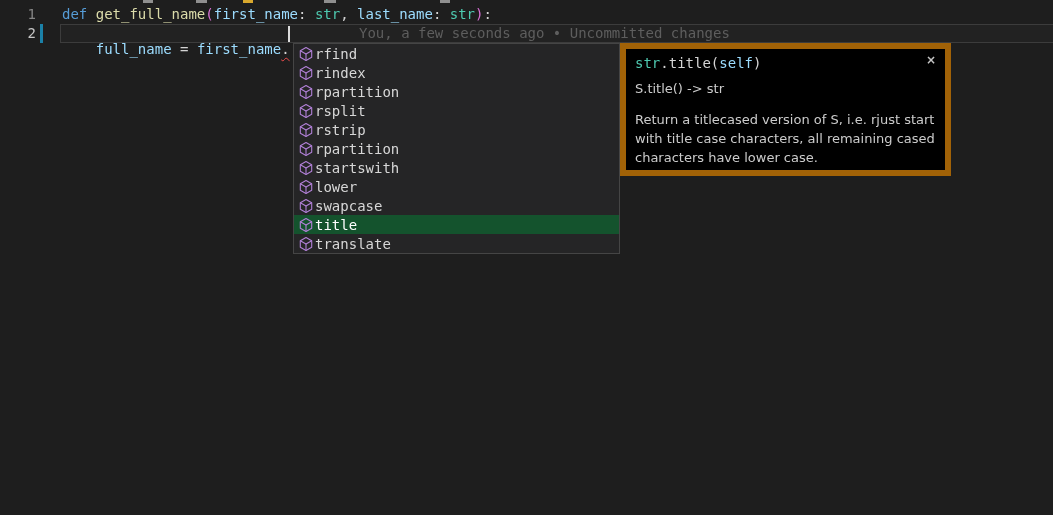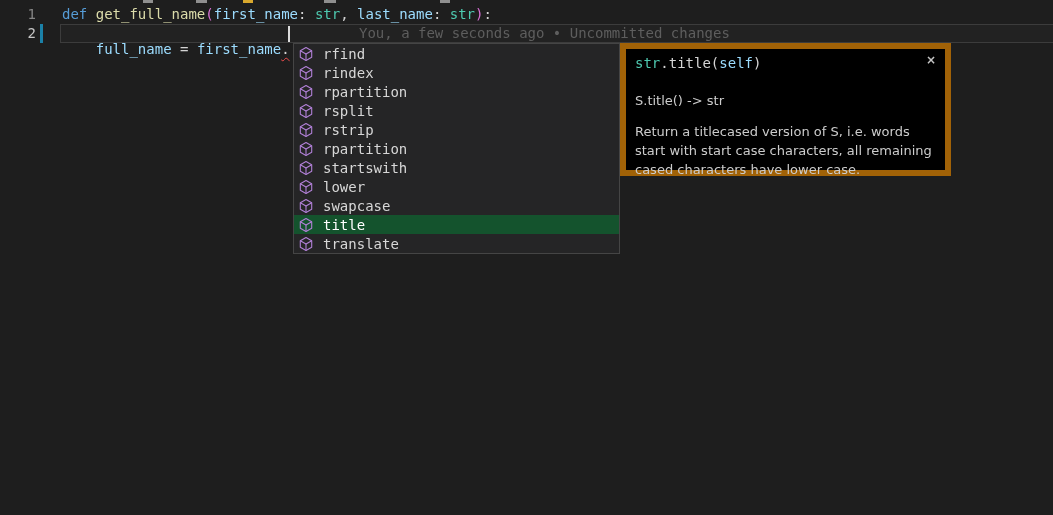--- a/index.html
+++ b/index.html
@@ -35,34 +35,34 @@
     border-top:1px solid #3c3c3c;border-bottom:1px solid #3c3c3c;border-left:1px solid #3c3c3c;
   }
   .cursor{position:absolute;left:288px;top:26px;width:2px;height:16px;background:#dcdcdc;}
   .blame{position:absolute;left:343px;top:24px;line-height:19px;color:#5e5e5e;white-space:pre;margin-left:16px;}
 
   
   .suggest{
     position:absolute;left:293px;top:43px;width:327px;
     box-sizing:border-box;background:#252526;border:1px solid #454545;
   }
-  .suggest-item{display:flex;align-items:center;height:19px;padding-left:4px;gap:9px;}
+  .suggest-item{display:flex;align-items:center;height:19px;padding-left:4px;gap:1px;}
   .suggest-item.selected{background:#14532d;}
   .suggest-label{color:#d7d7d7;white-space:pre;}
   .suggest-item.selected .suggest-label{color:#ffffff;}
   .cube{width:16px;height:16px;flex:none;}
 
   
   .docs{
     position:absolute;left:620px;top:43px;width:331px;height:133px;
     box-sizing:border-box;background:#000000;border:6px solid #a16207;
     padding:6px 9px;
   }
   .docs-sig{white-space:pre;line-height:17px;}
-  .docs-summary{font-family:"DejaVu Sans","Liberation Sans",sans-serif;font-size:13px;color:#cccccc;margin-top:20px;line-height:17px;}
+  .docs-summary{font-family:"DejaVu Sans","Liberation Sans",sans-serif;font-size:13px;color:#cccccc;margin-top:8px;line-height:17px;}
   .docs-desc{font-family:"DejaVu Sans","Liberation Sans",sans-serif;font-size:13px;color:#cccccc;margin-top:13px;line-height:19px;}
   .docs-close{
     position:absolute;top:3px;right:5px;background:none;border:none;padding:2px 4px;
     color:#c5c5c5;font-size:12px;font-weight:bold;cursor:pointer;
     font-family:"DejaVu Sans","Liberation Sans",sans-serif;line-height:12px;
   }
 </style>
 </head>
 <body>
 
@@ -174,16 +174,16 @@
     <path d="M8 8 V14.5"></path>
   </svg>
         <span class="suggest-label">translate</span>
       </div>
     </div>
 
   <div class="docs">
     <div class="docs-sig"><span class="tok-type">str</span><span class="tok-pl">.title(</span><span class="tok-var">self</span><span class="tok-pl">)</span></div>
     <button class="docs-close">×</button>
     <div class="docs-summary">S.title() -&gt; str</div>
-    <div class="docs-desc">Return a titlecased version of S, i.e. words start with start case characters, all remaining cased characters have lower case.</div>
+    <div class="docs-desc">Return a titlecased version of S, i.e. rjust start with title case characters, all remaining cased characters have lower case.</div>
   </div>
 
 </div>
 
 </body></html>

